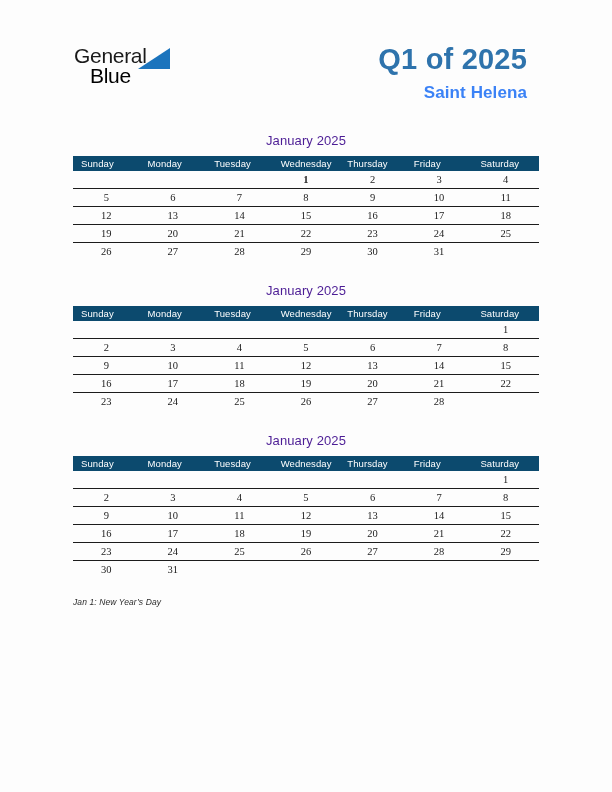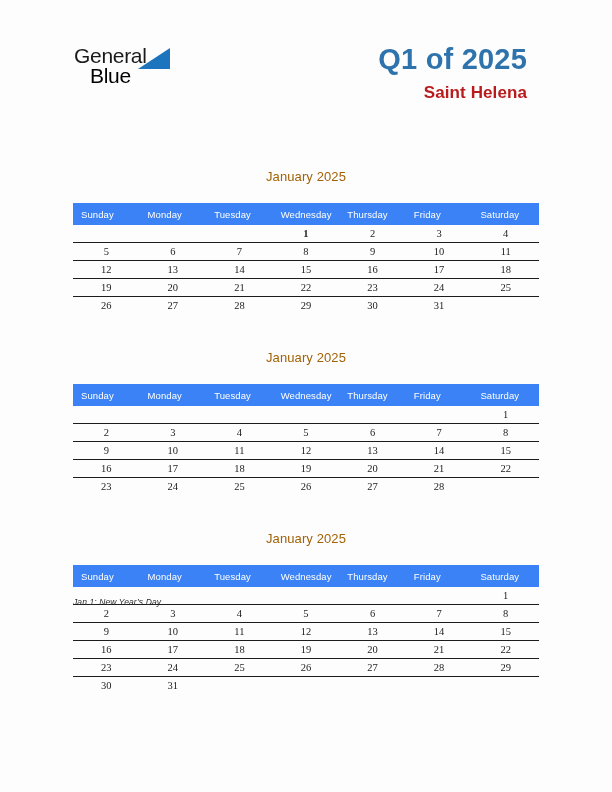--- a/index.html
+++ b/index.html
@@ -66,56 +66,55 @@
   .quarter-title {
     font-size: 29px;
     font-weight: bold;
     color: #2e73ac;
     line-height: 34px;
     letter-spacing: 0.2px;
   }
   .country-title {
     font-size: 17px;
     font-weight: bold;
-    color: #b91c1c;
+    color: #3b82f6;
     line-height: 22px;
     margin-top: 6px;
     letter-spacing: 0.1px;
   }
 
   
   .months {
     position: absolute;
     left: 73px;
     top: 133px;
     width: 466px;
   }
   .month-block {
     width: 466px;
     margin-bottom: 23px;
   }
   .month-name {
     text-align: center;
     font-size: 13px;
-    color: #a16207;
-    padding-bottom: 19px;
+    color: #4c1d95;
+    padding-bottom: 8px;
     letter-spacing: 0.1px;
-    margin-top: 36px;
   }
   table.cal {
     border-collapse: collapse;
     width: 466px;
     table-layout: fixed;
   }
   table.cal th {
-    background: #3b82f6;
+    background: #0c4a6e;
     color: #ffffff;
     font-size: 9.5px;
     font-weight: normal;
-    height: 22px;
+    height: 15px;
     padding: 0 0 0 8px;
     text-align: left;
     letter-spacing: 0.1px;
   }
   table.cal td {
     height: 17px;
     font-size: 10.5px;
     color: #1c1c1c;
     text-align: center;
     border-bottom: 1px solid #1c1c1c;

